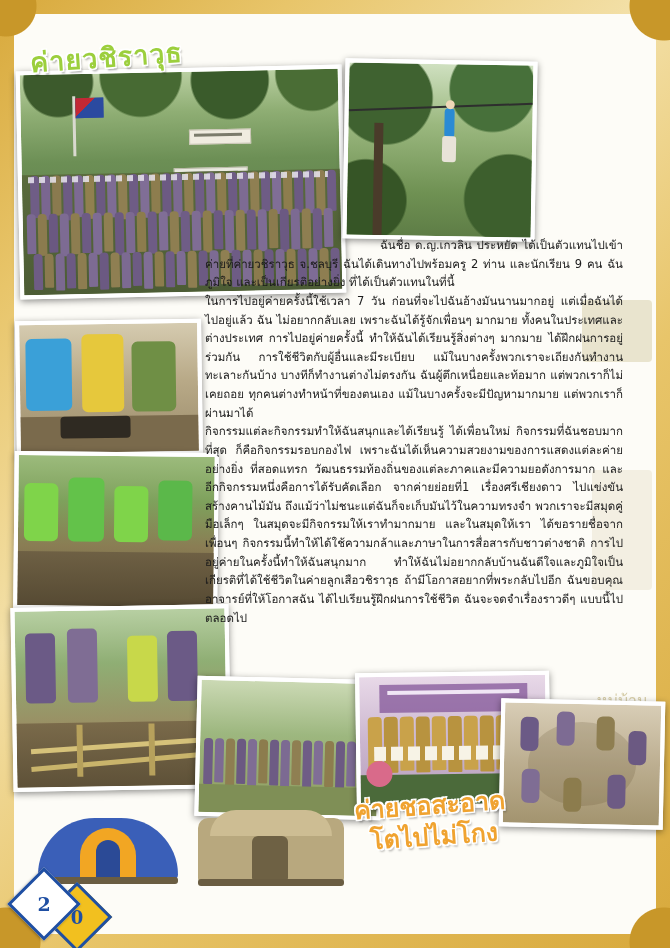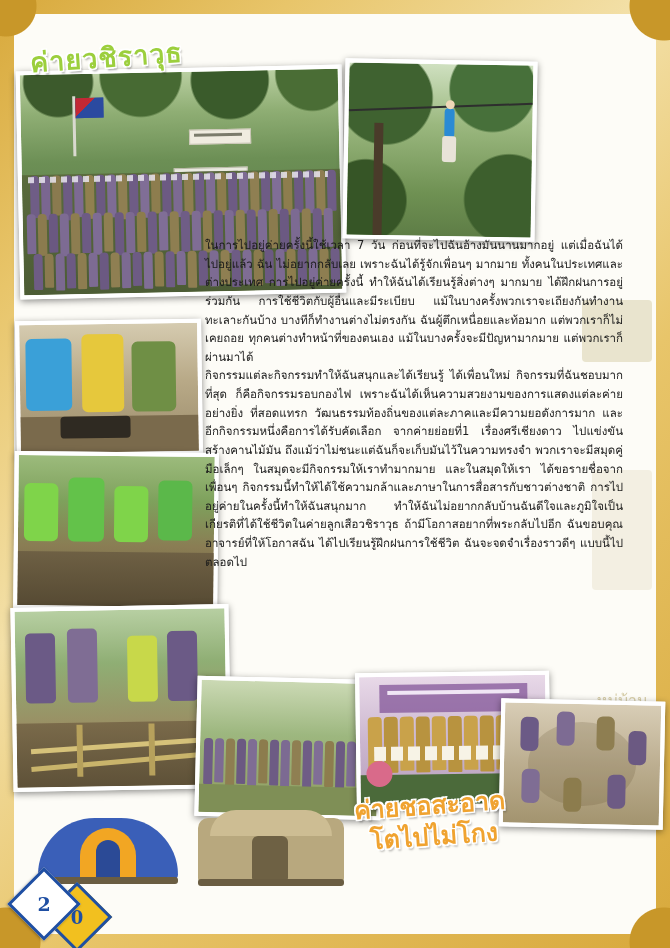--- a/index.html
+++ b/index.html
@@ -473,20 +473,21 @@
   </div>
 
   <div class="headline">ค่ายวชิราวุธ</div>
 
   <div class="headline2">
     <span>ค่ายชอสะอาด</span>
     <span class="l2">โตไปไม่โกง</span>
   </div>
 
   <div class="bodytext">
+    <p class="first">ฉันชื่อ ด.ญ.เกวลิน ประหยัด ได้เป็นตัวแทนไปเข้าค่ายที่ค่ายวชิราวุธ จ.ชลบุรี ฉันได้เดินทางไปพร้อมครู 2 ท่าน และนักเรียน 9 คน ฉันภูมิใจ และเป็นเกียรติอย่างยิ่ง ที่ได้เป็นตัวแทนในที่นี้</p>
     <p>ในการไปอยู่ค่ายครั้งนี้ใช้เวลา 7 วัน ก่อนที่จะไปฉันอ้างมันนานมากอยู่ แต่เมื่อฉันได้ไปอยู่แล้ว ฉัน ไม่อยากกลับเลย เพราะฉันได้รู้จักเพื่อนๆ มากมาย ทั้งคนในประเทศและต่างประเทศ การไปอยู่ค่ายครั้งนี้ ทำให้ฉันได้เรียนรู้สิ่งต่างๆ มากมาย ได้ฝึกฝนการอยู่ร่วมกัน การใช้ชีวิตกับผู้อื่นและมีระเบียบ แม้ในบางครั้งพวกเราจะเถียงกันทำงาน ทะเลาะกันบ้าง บางทีก็ทำงานต่างไม่ตรงกัน ฉันผู้ตึกเหนื่อยและท้อมาก แต่พวกเราก็ไม่เคยถอย ทุกคนต่างทำหน้าที่ของตนเอง แม้ในบางครั้งจะมีปัญหามากมาย แต่พวกเราก็ผ่านมาได้</p>
     <p>กิจกรรมแต่ละกิจกรรมทำให้ฉันสนุกและได้เรียนรู้ ได้เพื่อนใหม่ กิจกรรมที่ฉันชอบมากที่สุด ก็คือกิจกรรมรอบกองไฟ เพราะฉันได้เห็นความสวยงามของการแสดงแต่ละค่ายอย่างยิ่ง ที่สอดแทรก วัฒนธรรมท้องถิ่นของแต่ละภาคและมีความยอดังการมาก และอีกกิจกรรมหนึ่งคือการได้รับคัดเลือก จากค่ายย่อยที่1 เรื่องศรีเชียงดาว ไปแข่งขันสร้างคานไม้มัน ถึงแม้ว่าไม่ชนะแต่ฉันก็จะเก็บมันไว้ในความทรงจำ พวกเราจะมีสมุดคู่มือเล็กๆ ในสมุดจะมีกิจกรรมให้เราทำมากมาย และในสมุดให้เรา ได้ขอรายชื่อจากเพื่อนๆ กิจกรรมนี้ทำให้ได้ใช้ความกล้าและภาษาในการสื่อสารกับชาวต่างชาติ การไปอยู่ค่ายในครั้งนี้ทำให้ฉันสนุกมาก ทำให้ฉันไม่อยากกลับบ้านฉันดีใจและภูมิใจเป็นเกียรติที่ได้ใช้ชีวิตในค่ายลูกเสือวชิราวุธ ถ้ามีโอกาสอยากที่พระกลับไปอีก ฉันขอบคุณอาจารย์ที่ให้โอกาสฉัน ได้ไปเรียนรู้ฝึกฝนการใช้ชีวิต ฉันจะจดจำเรื่องราวดีๆ แบบนี้ไปตลอดไป</p>
   </div>
 
   <div class="pagebadge2">
     <div class="num">0</div>
   </div>
   <div class="pagebadge">
     <div class="num">2</div>
   </div>

